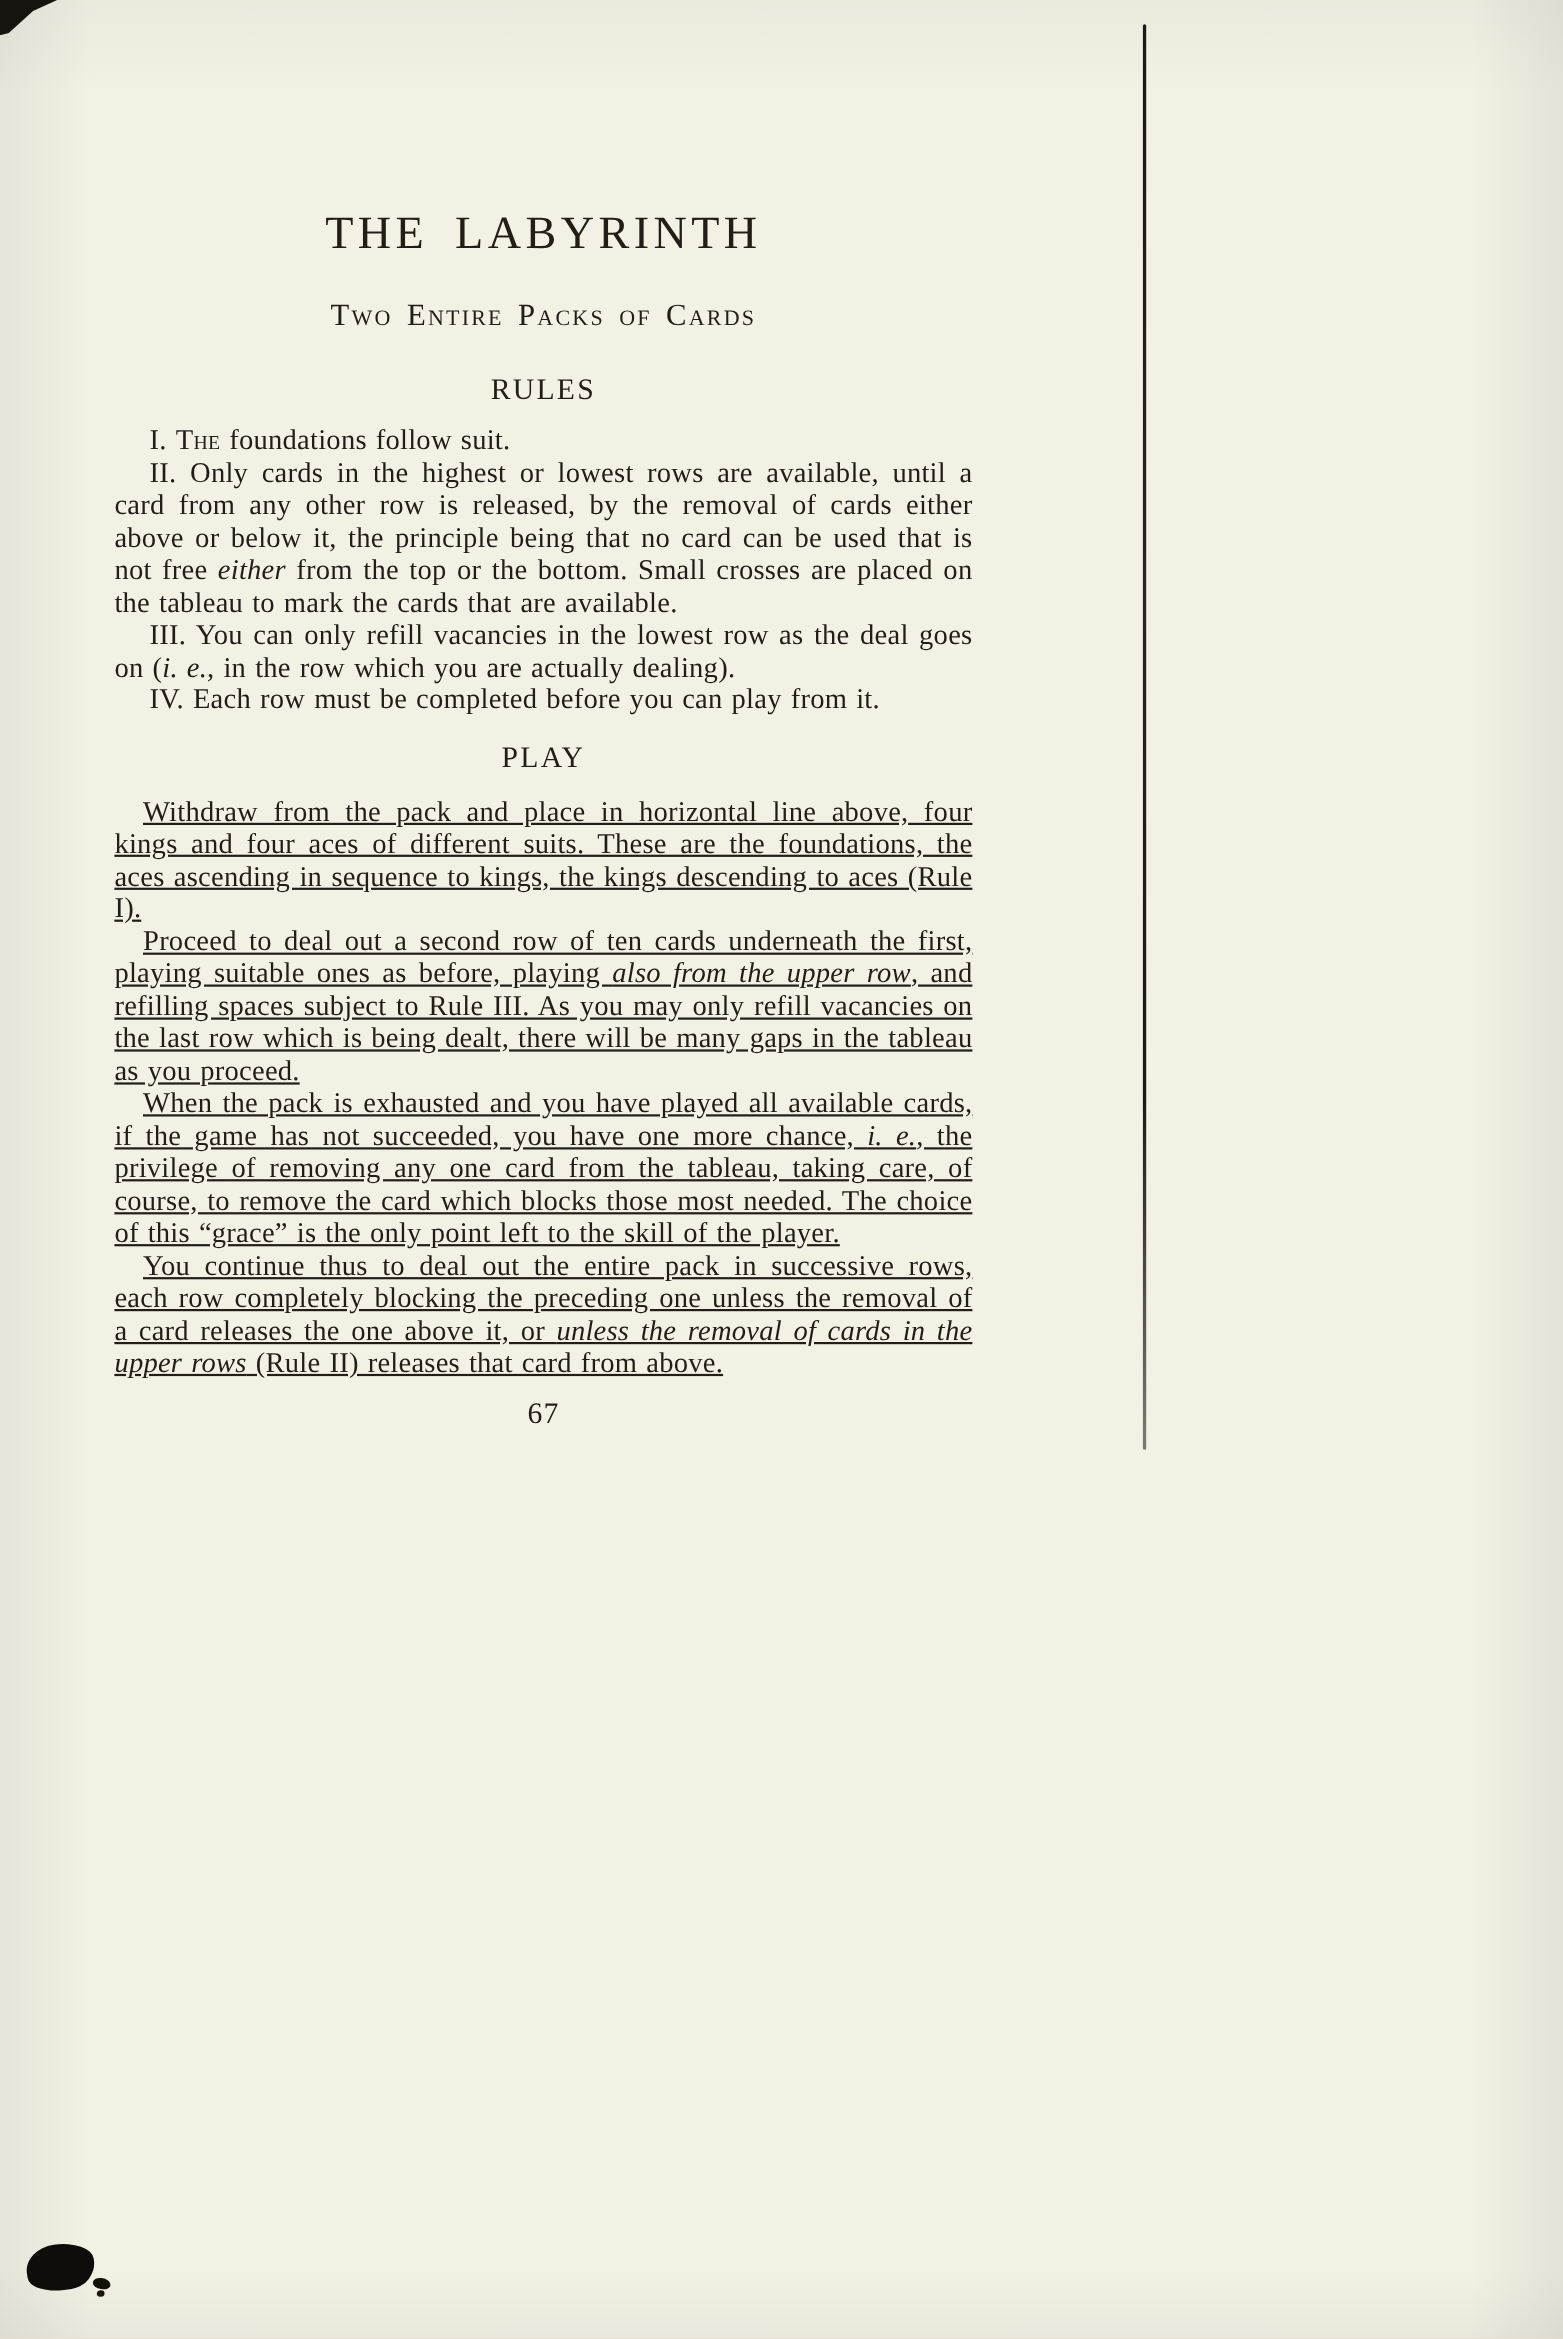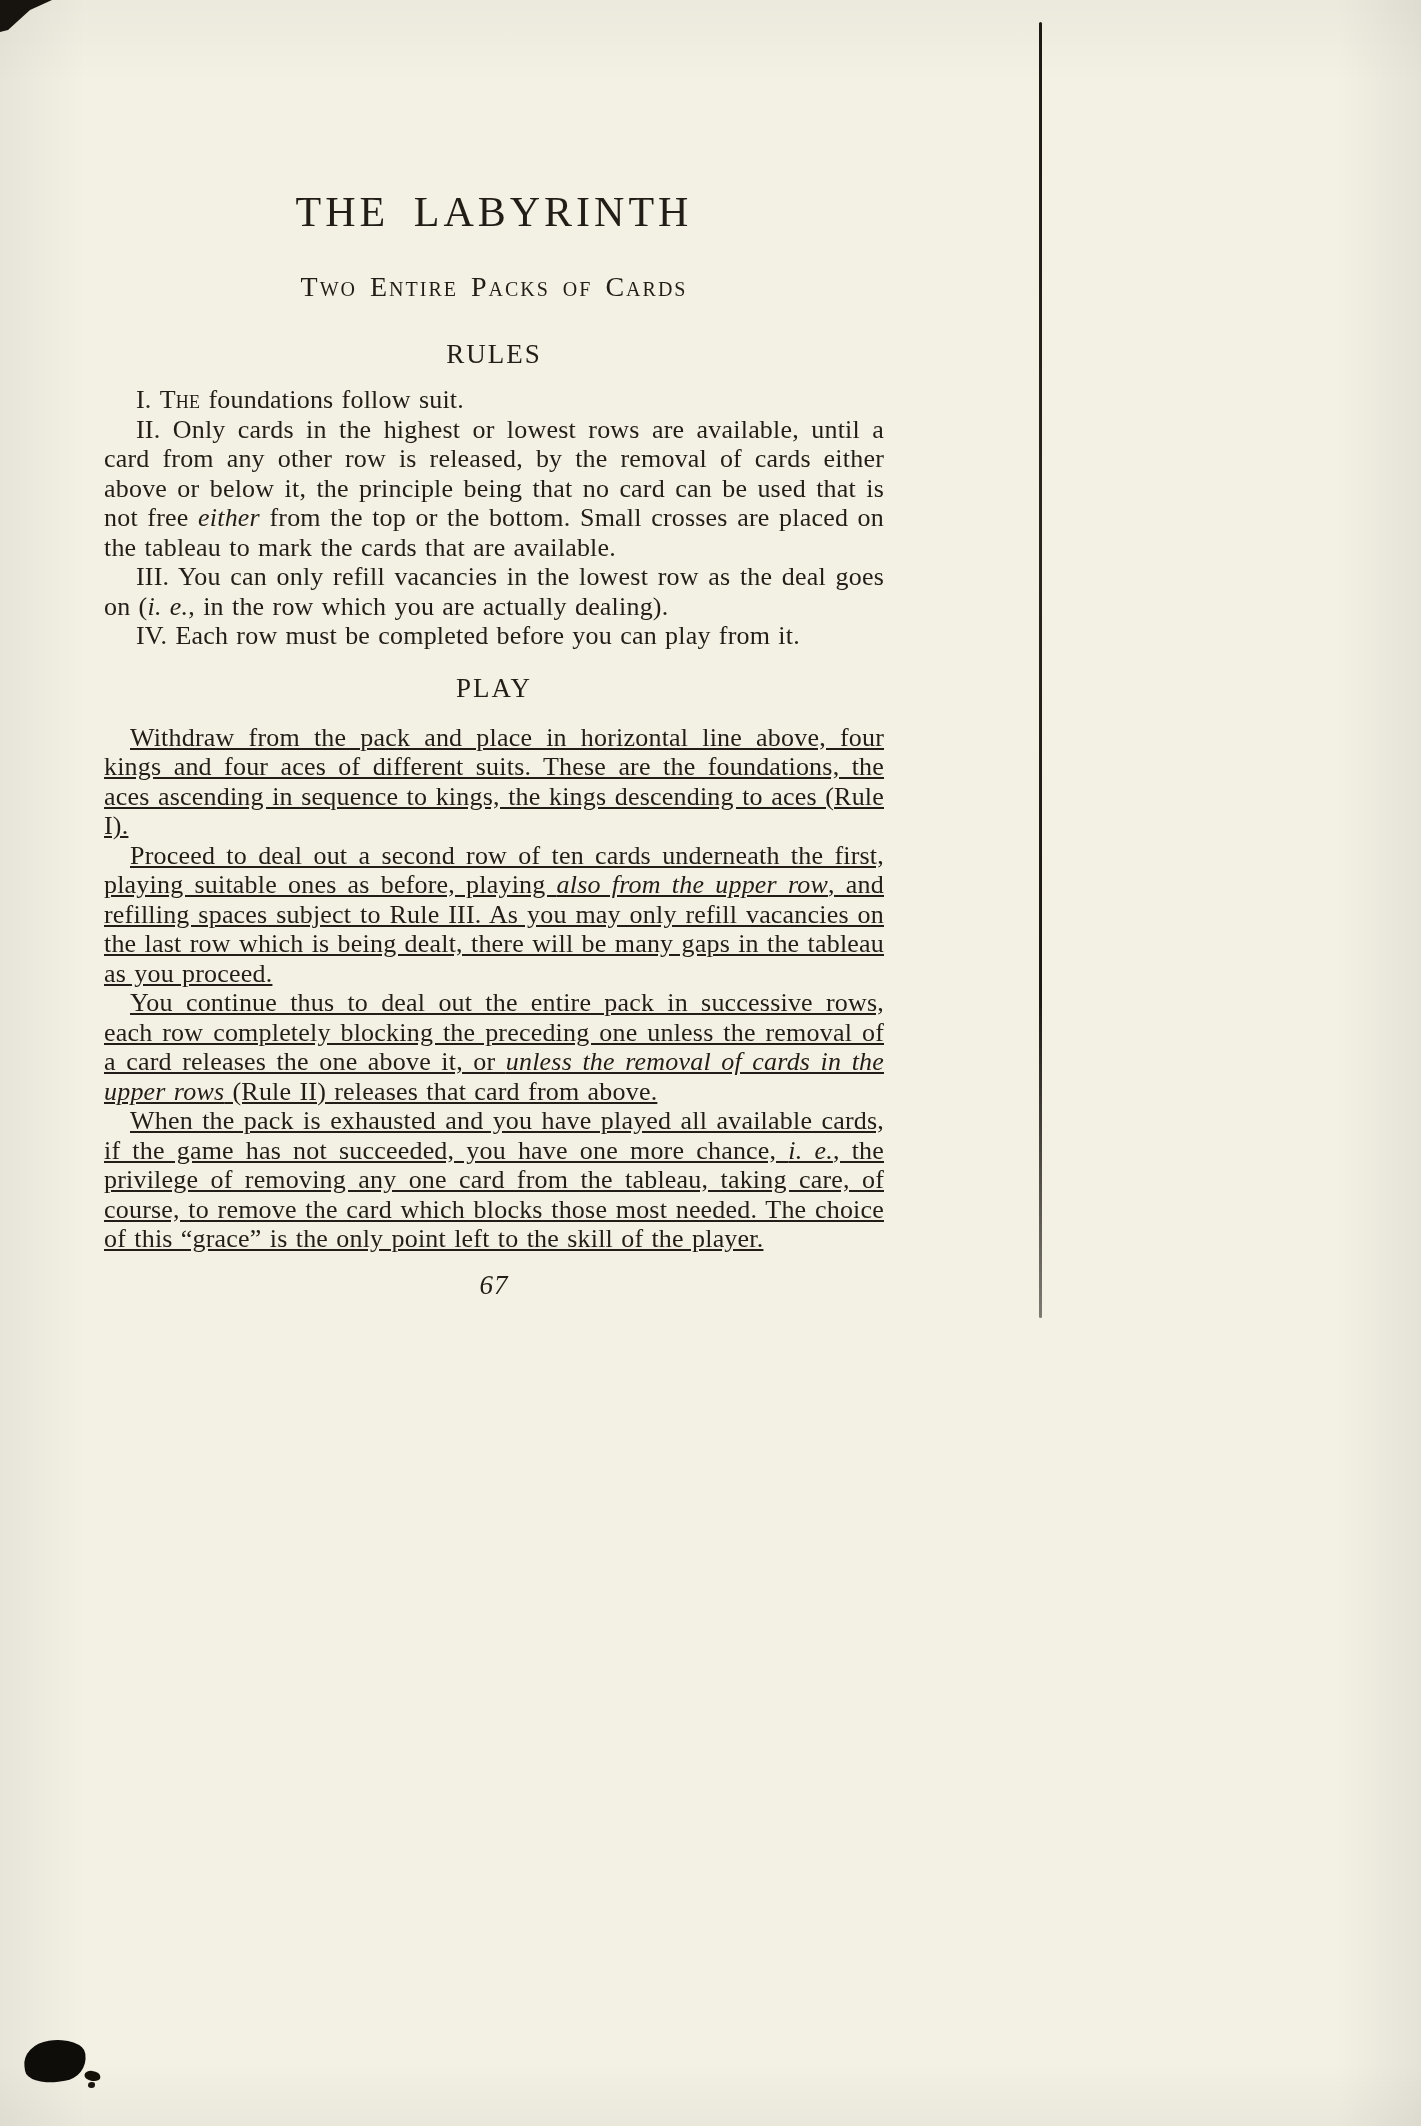--- a/index.html
+++ b/index.html
@@ -96,21 +96,20 @@
   .rule-para{text-indent:32px;}
   .play-para{text-indent:26px;text-decoration:underline;}
   .body-para i{font-style:italic;}
   .sc{font-variant:small-caps;}
 
   .page-number{
     margin-top:16px;
     font-size:27px;
     text-align:center;
     letter-spacing:1px;
-    font-style:italic;
   }
 </style>
 </head>
 <body>
 
 <div class="sheet">
 
   <div class="corner-mark"></div>
   <div class="edge-line"></div>
   <div class="ink-blot"></div>
@@ -125,20 +124,20 @@
         <p class="body-para rule-para">I. <span class="sc">The</span> foundations follow suit.</p>
         <p class="body-para rule-para">II. Only cards in the highest or lowest rows are available, until a card from any other row is released, by the removal of cards either above or below it, the principle being that no card can be used that is not free <i>either</i> from the top or the bottom. Small crosses are placed on the tableau to mark the cards that are available.</p>
         <p class="body-para rule-para">III. You can only refill vacancies in the lowest row as the deal goes on (<i>i. e.</i>, in the row which you are actually dealing).</p>
         <p class="body-para rule-para">IV. Each row must be completed before you can play from it.</p>
       </section>
 
     <h2 class="section-heading play-heading">PLAY</h2>
     <section class="play-section">
         <p class="body-para play-para">Withdraw from the pack and place in horizontal line above, four kings and four aces of different suits.  These are the foundations, the aces ascending in sequence to kings, the kings descending to aces (Rule I).</p>
         <p class="body-para play-para">Proceed to deal out a second row of ten cards underneath the first, playing suitable ones as before, playing <i>also from the upper row</i>, and refilling spaces subject to Rule III.  As you may only refill vacancies on the last row which is being dealt, there will be many gaps in the tableau as you proceed.</p>
+        <p class="body-para play-para">When the pack is exhausted and you have played all available cards, if the game has not succeeded, you have one more chance, <i>i. e.</i>, the privilege of removing any one card from the tableau, taking care, of course, to remove the card which blocks those most needed.  The choice of this “grace” is the only point left to the skill of the player.</p>
         <p class="body-para play-para">You continue thus to deal out the entire pack in successive rows, each row completely blocking the preceding one unless the removal of a card releases the one above it, or <i>unless the removal of cards in the upper rows</i> (Rule II) releases that card from above.</p>
-        <p class="body-para play-para">When the pack is exhausted and you have played all available cards, if the game has not succeeded, you have one more chance, <i>i. e.</i>, the privilege of removing any one card from the tableau, taking care, of course, to remove the card which blocks those most needed.  The choice of this “grace” is the only point left to the skill of the player.</p>
       </section>
 
     <div class="page-number">67</div>
   </main>
 
 </div>
 
 </body></html>

